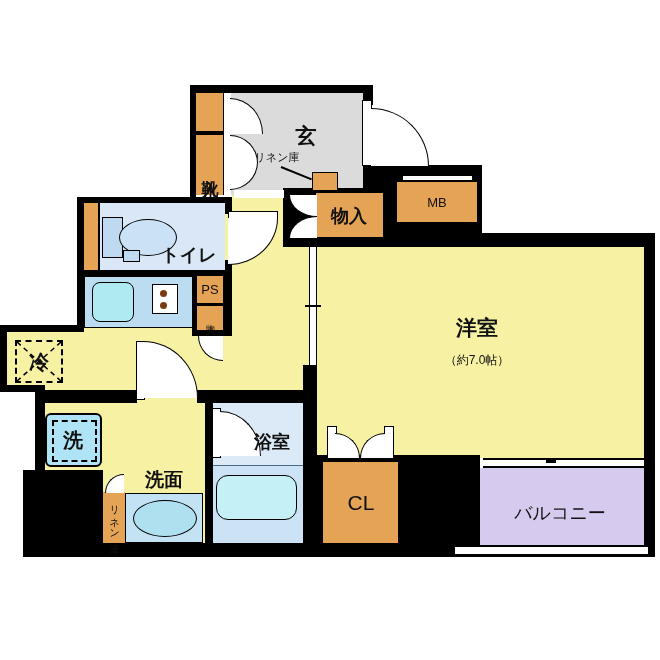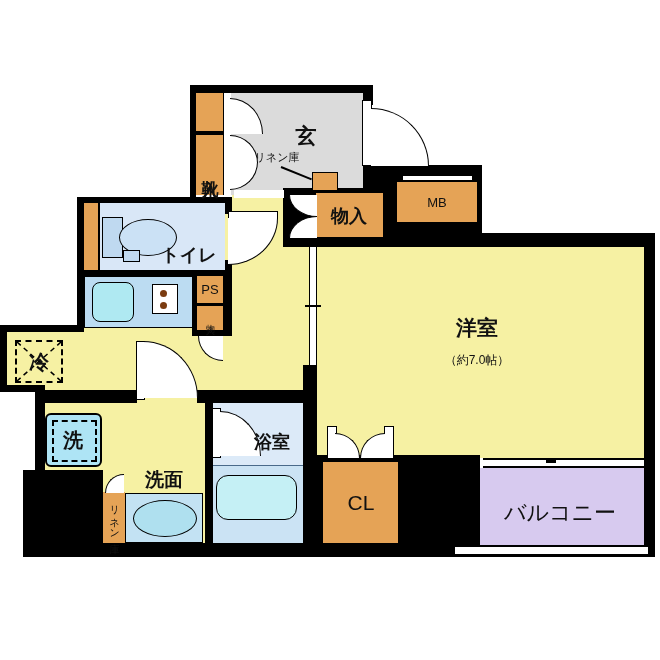--- a/index.html
+++ b/index.html
@@ -147,15 +147,15 @@
   <div class="lbl" style="left:210px;top:290px;font-size:13px;">PS</div>
   <div class="vlbl" style="left:210px;top:318px;font-size:9px;">物入</div>
   <div class="lbl" style="left:39px;top:362px;font-size:20px;font-weight:bold;">冷</div>
   <div class="lbl" style="left:477px;top:328px;font-size:21px;font-weight:bold;">洋室</div>
   <div class="lbl" style="left:477px;top:360px;font-size:12px;">（約7.0帖）</div>
   <div class="lbl" style="left:73px;top:440px;font-size:20px;font-weight:bold;">洗</div>
   <div class="lbl" style="left:164px;top:480px;font-size:19px;font-weight:bold;">洗面</div>
   <div class="vlbl" style="left:114px;top:517px;font-size:10px;">リネン庫</div>
   <div class="lbl" style="left:272px;top:442px;font-size:18px;font-weight:bold;">浴室</div>
   <div class="lbl" style="left:361px;top:503px;font-size:21px;">CL</div>
-  <div class="lbl" style="left:560px;top:513px;font-size:22px;">バルコニー</div>
+  <div class="lbl" style="left:560px;top:513px;font-size:18px;">バルコニー</div>
 
 </div>
 
 </body></html>

